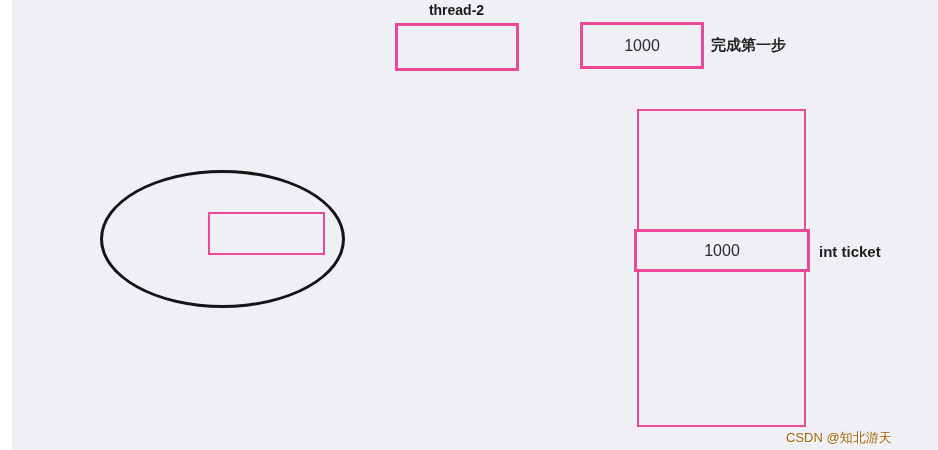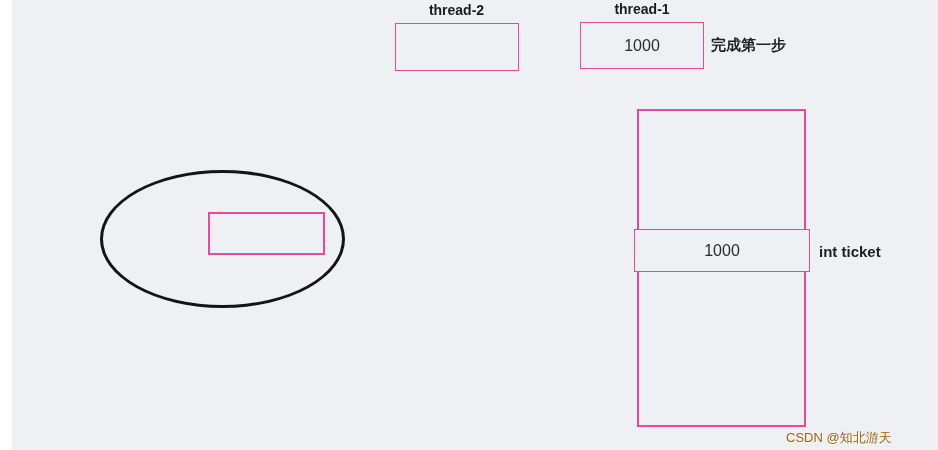--- a/index.html
+++ b/index.html
@@ -19,21 +19,21 @@
   .canvas * { position: absolute; box-sizing: border-box; }
 
   .label {
     font-size: 14px;
     font-weight: bold;
     color: #1a1a1a;
     text-align: center;
     white-space: nowrap;
   }
   .box {
-    border: 1px solid #ec4899;
+    border: 3px solid #ec4899;
     background: transparent;
   }
   .value {
     position: static;
     font-size: 16px;
     color: #2b2b2b;
   }
   .centered {
     display: flex;
     align-items: center;
@@ -81,21 +81,20 @@
 </head>
 <body>
 
 <div class="canvas">
 
   <div class="label t2-label">thread-2</div>
   <div class="box t2-box centered">
     <span class="value"></span>
   </div>
 
-  <div class="label t1-label">thread-1</div>
   <div class="box t1-box centered">
     <span class="value">1000</span>
   </div>
   <div class="annotation step-note">完成第一步</div>
 
   <div class="box mem-box"></div>
   <div class="box ticket-cell centered">
     <span class="value">1000</span>
   </div>
   <div class="annotation ticket-note">int ticket</div>

